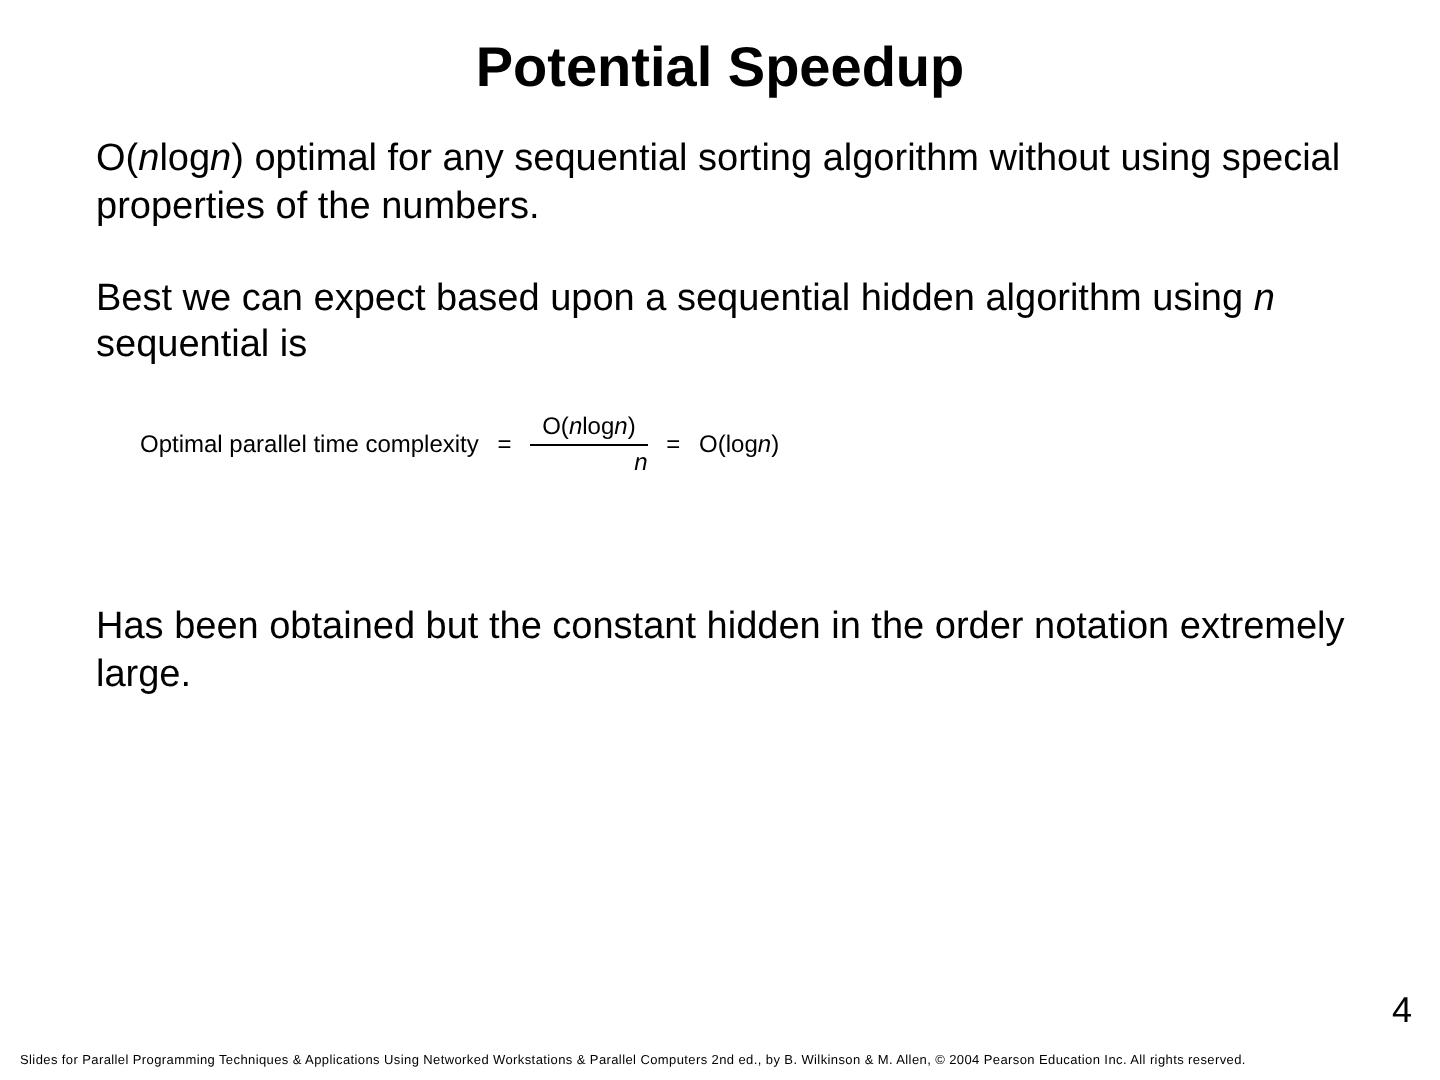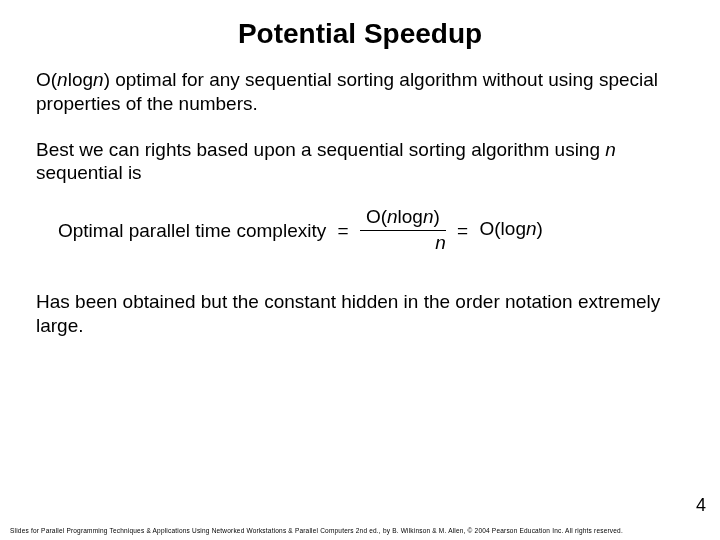--- a/index.html
+++ b/index.html
@@ -20,37 +20,37 @@
     box-sizing: border-box;
   }
   .title {
     text-align: center;
     font-weight: bold;
     font-size: 28px;
     padding-top: 18px;
     padding-bottom: 10px;
   }
   .body {
-    padding: 8px 36px 0 36px;
+    padding: 8px 36px 0 48px;
     font-size: 19px;
     line-height: 1.25;
   }
   .para {
     margin-bottom: 22px;
   }
   .para2 {
     margin-bottom: 22px;
   }
   .para3 {
-    margin-top: 36px;
+    margin-top: 64px;
     margin-bottom: 22px;
   }
   .formula {
     margin: 10px 0 20px 22px;
-    font-size: 19px;
+    font-size: 12px;
     white-space: nowrap;
   }
   .formula .lhs {
     display: inline-block;
     vertical-align: middle;
   }
   .formula .eq {
     display: inline-block;
     vertical-align: middle;
     padding: 0 6px;
@@ -90,21 +90,21 @@
 <body>
 
 <div class="slide">
 
   <div class="title">Potential Speedup</div>
 
   <div class="body">
 
     <div class="para"><span>O(</span><span class="ital">n</span><span>log</span><span class="ital">n</span><span>) optimal for any sequential sorting algorithm without using special properties of the numbers.</span></div>
 
-    <div class="para2"><span>Best we can rights based upon a sequential sorting algorithm using </span><span class="ital">n</span><span> sequential is</span></div>
+    <div class="para2"><span>Best we can expect based upon a sequential hidden algorithm using </span><span class="ital">n</span><span> sequential is</span></div>
 
     <div class="formula">
       <span class="lhs">Optimal parallel time complexity</span>
       <span class="eq">=</span>
       <span class="frac">
         <span class="num"><span>O(</span><span class="ital">n</span><span>log</span><span class="ital">n</span><span>)</span></span>
         <span class="den"><span class="ital">n</span></span>
       </span>
       <span class="eq">=</span>
       <span class="rhs"><span>O(log</span><span class="ital">n</span><span>)</span></span>

